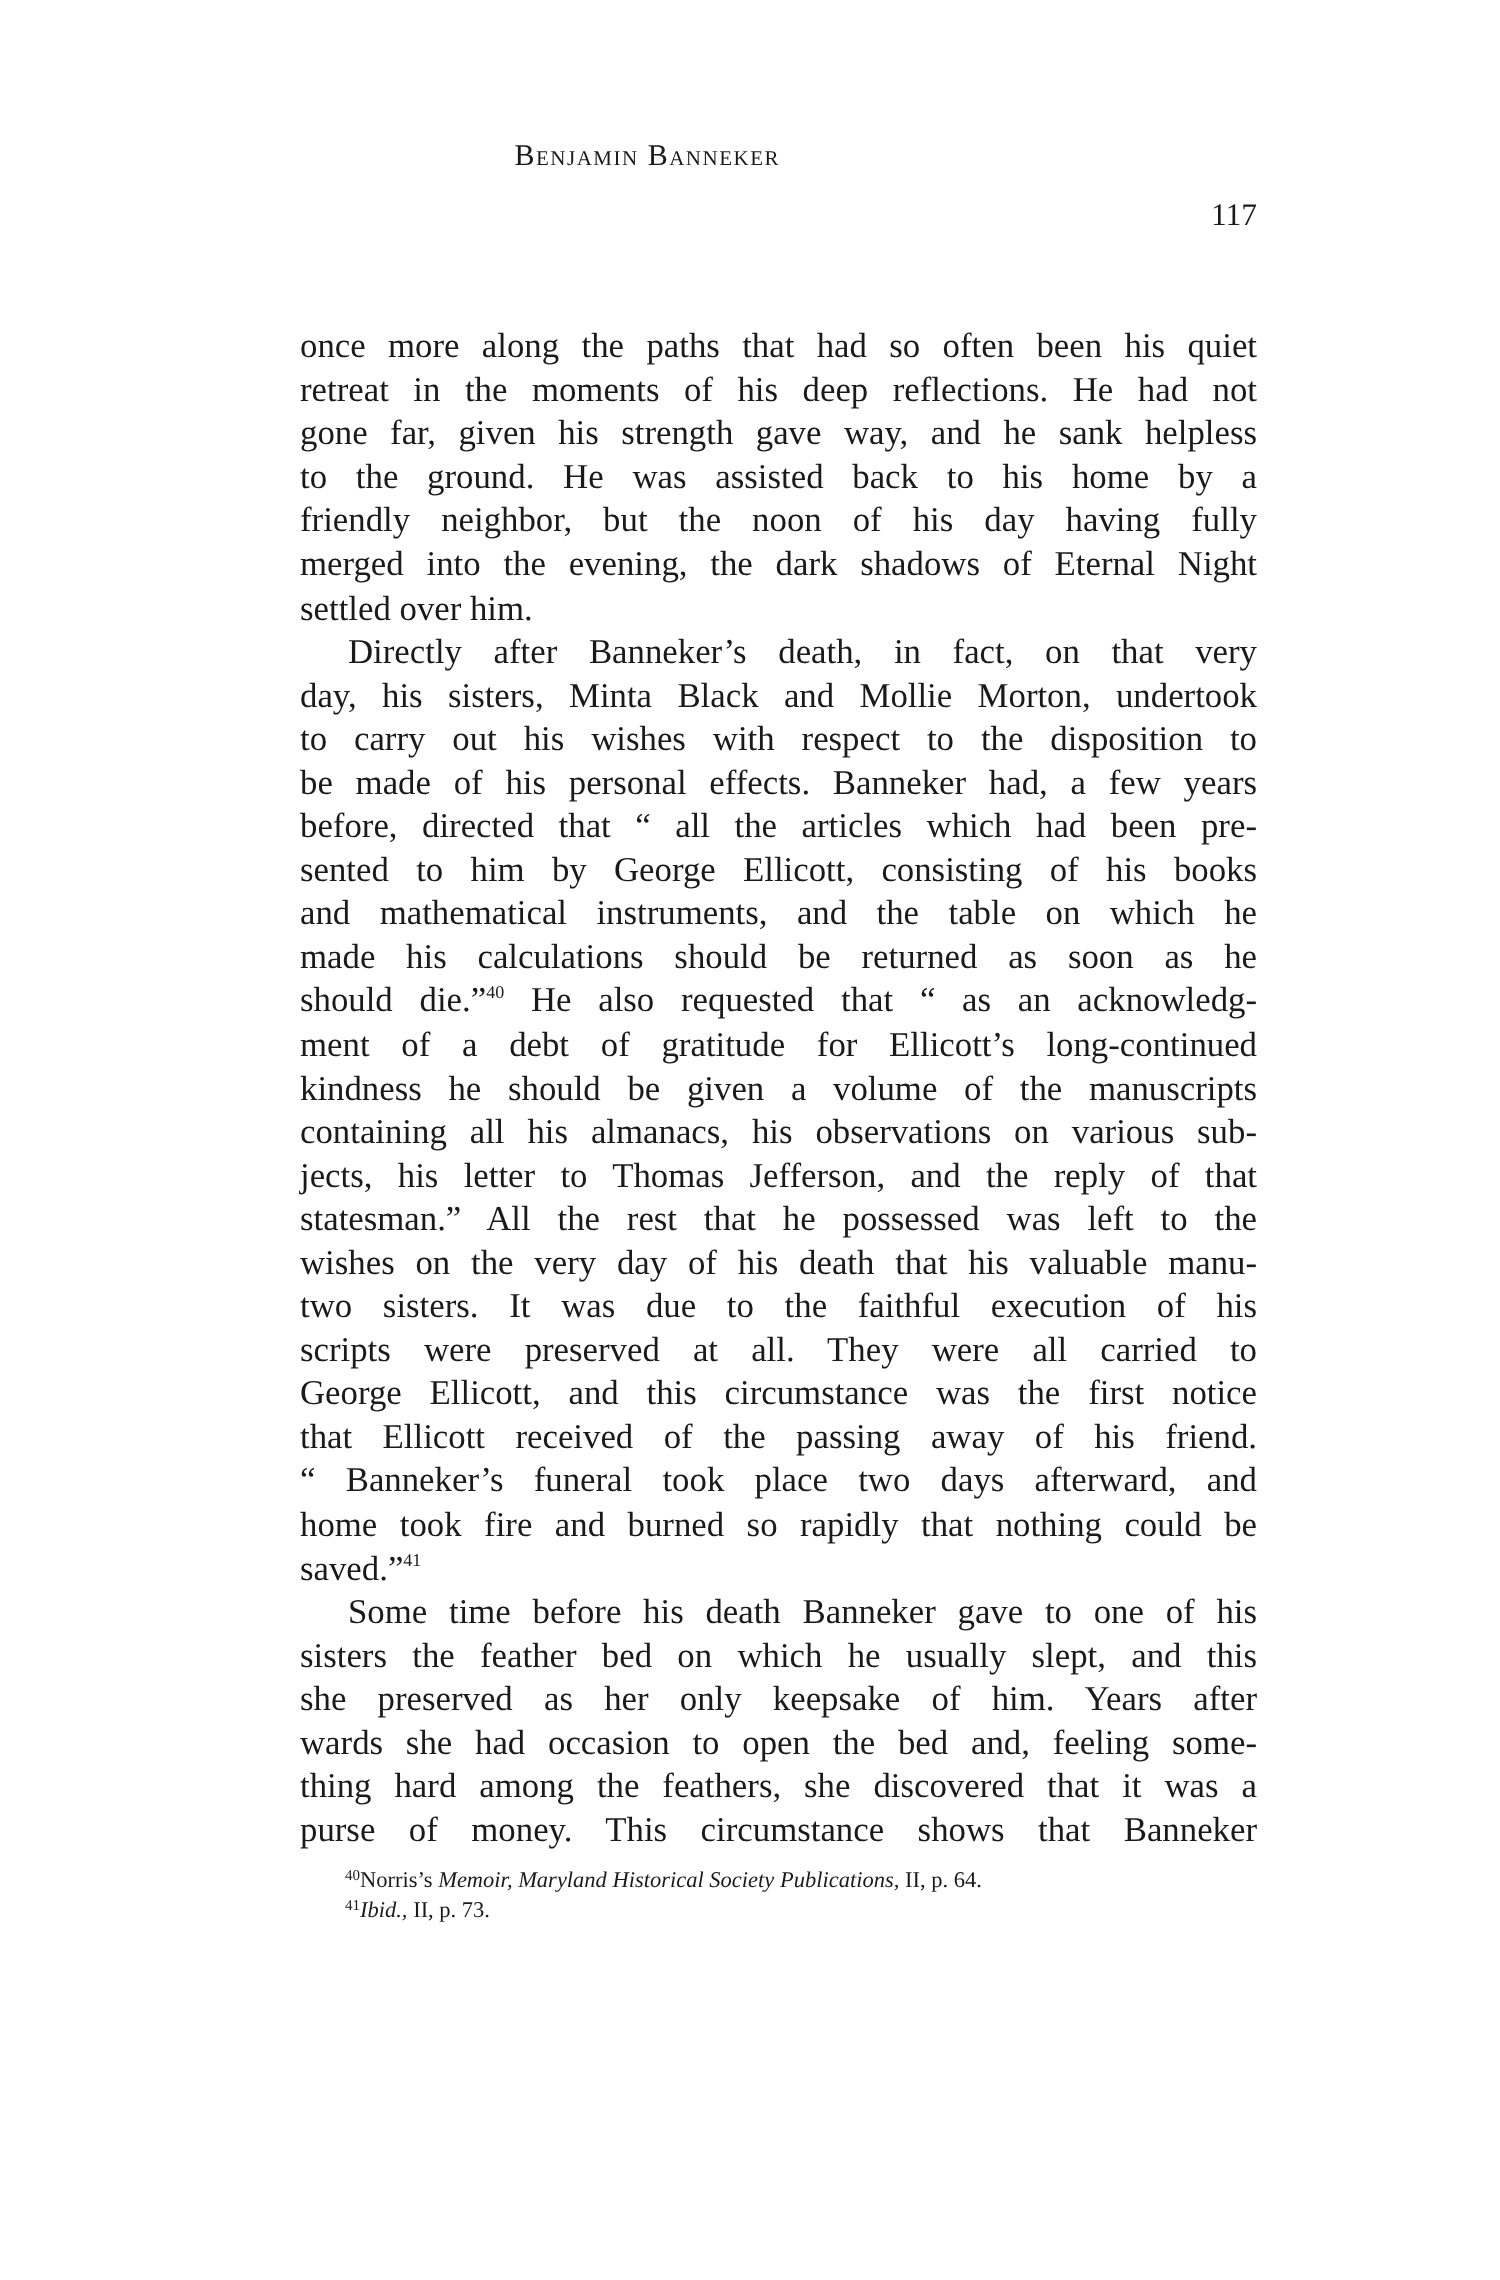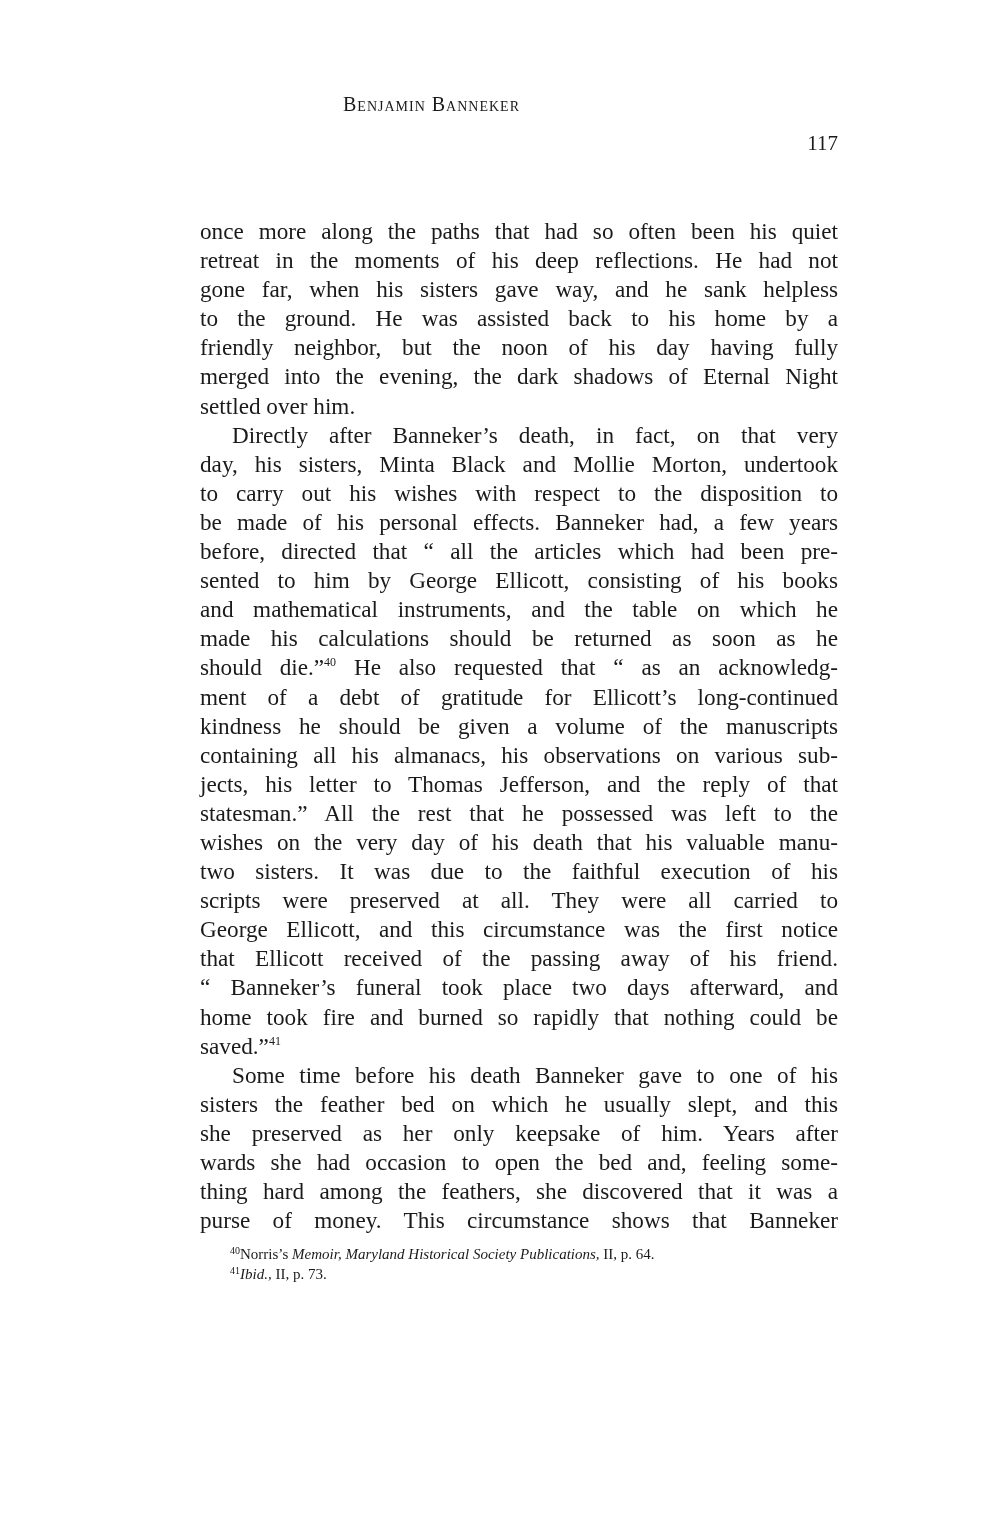--- a/index.html
+++ b/index.html
@@ -43,21 +43,21 @@
 <div class="page">
   <div class="running-head">
     <span class="running-title">Benjamin Banneker</span>
     <span class="page-number">117</span>
   </div>
 
   <div class="body-text" id="body-text">
       <div>
         <div class="line">once more along the paths that had so often been his quiet</div>
         <div class="line">retreat in the moments of his deep reflections.  He had not</div>
-        <div class="line">gone far, when his sisters gave way, and he sank helpless</div>
+        <div class="line">gone far, given his strength gave way, and he sank helpless</div>
         <div class="line">to the ground.  He was assisted back to his home by a</div>
         <div class="line">friendly neighbor, but the noon of his day having fully</div>
         <div class="line">merged into the evening, the dark shadows of Eternal Night</div>
         <div class="line last">settled over him.</div>
       </div>
       <div>
         <div class="line indent">Directly after Banneker’s death, in fact, on that very</div>
         <div class="line">day, his sisters, Minta Black and Mollie Morton, undertook</div>
         <div class="line">to carry out his wishes with respect to the disposition to</div>
         <div class="line">be made of his personal effects.  Banneker had, a few years</div>

